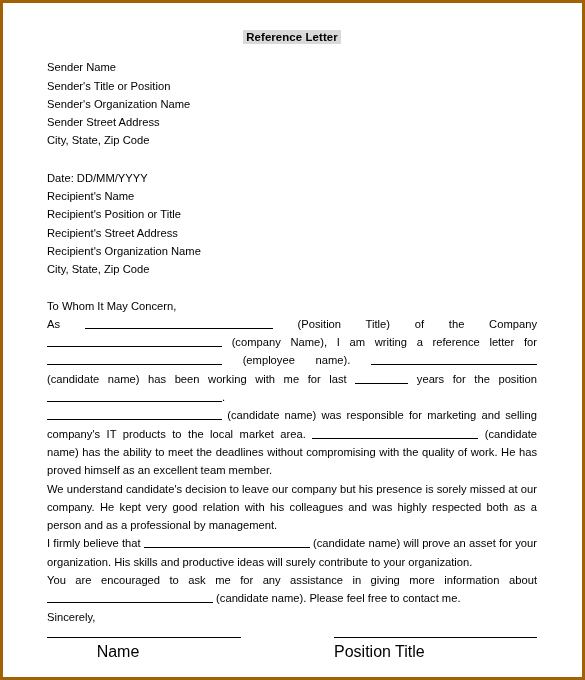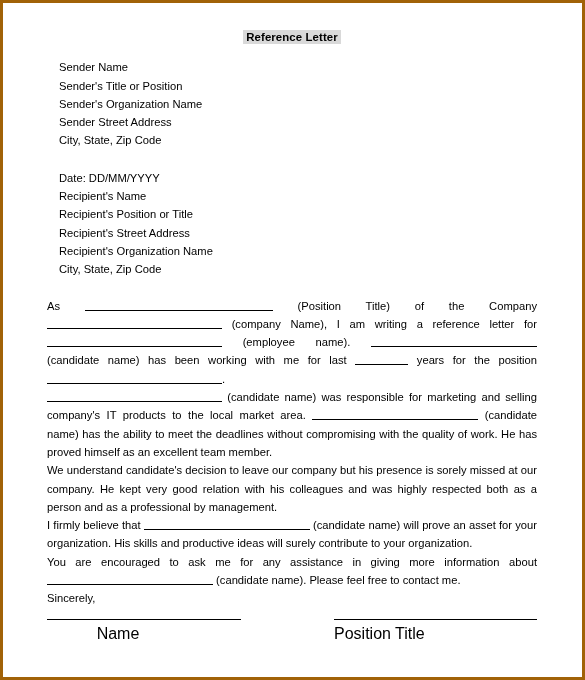--- a/index.html
+++ b/index.html
@@ -42,21 +42,20 @@
     padding: 1px 3px 1px 3px;
     letter-spacing: 0.1px;
   }
 
   
   .block {
     margin: 0;
   }
   .line {
     white-space: nowrap;
-    margin-left: 12px;
   }
 
   .spacer-sender { height: 12px; }
   .spacer-recipient { height: 19px; }
   .spacer-salutation { height: 18px; }
 
   
   .para {
     text-align: justify;
     text-justify: inter-word;
@@ -130,20 +129,21 @@
       <div class="line">Date: DD/MM/YYYY</div>
       <div class="line">Recipient's Name</div>
       <div class="line">Recipient's Position or Title</div>
       <div class="line">Recipient's Street Address</div>
       <div class="line">Recipient's Organization Name</div>
       <div class="line">City, State, Zip Code</div>
     </div>
 
     <div class="spacer-salutation"></div>
 
+    <div class="para last-nonjust">To Whom It May Concern,</div>
 
     <div class="para"><span>As </span><span class="blank b-xl"></span><span> (Position Title) of the Company </span><span class="blank b-lg"></span><span> (company Name), I am writing a reference letter for </span><span class="blank b-lg"></span><span> (employee name). </span><span class="blank b-md"></span><span> (candidate name) has been working with me for last </span><span class="blank b-sm"></span><span> years for the position </span><span class="blank b-lg"></span><span>.</span></div>
 
     <div class="para"><span></span><span class="blank b-lg"></span><span> (candidate name) was responsible for marketing and selling company's IT products to the local market area. </span><span class="blank b-md"></span><span> (candidate name) has the ability to meet the deadlines without compromising with the quality of work. He has proved himself as an excellent team member.</span></div>
 
     <div class="para">We understand candidate's decision to leave our company but his presence is sorely missed at our company. He kept very good relation with his colleagues and was highly respected both as a person and as a professional by management.</div>
 
     <div class="para"><span>I firmly believe that </span><span class="blank b-md"></span><span> (candidate name) will prove an asset for your organization. His skills and productive ideas will surely contribute to your organization.</span></div>
 
     <div class="para"><span>You are encouraged to ask me for any assistance in giving more information about </span><span class="blank b-md"></span><span> (candidate name). Please feel free to contact me.</span></div>

